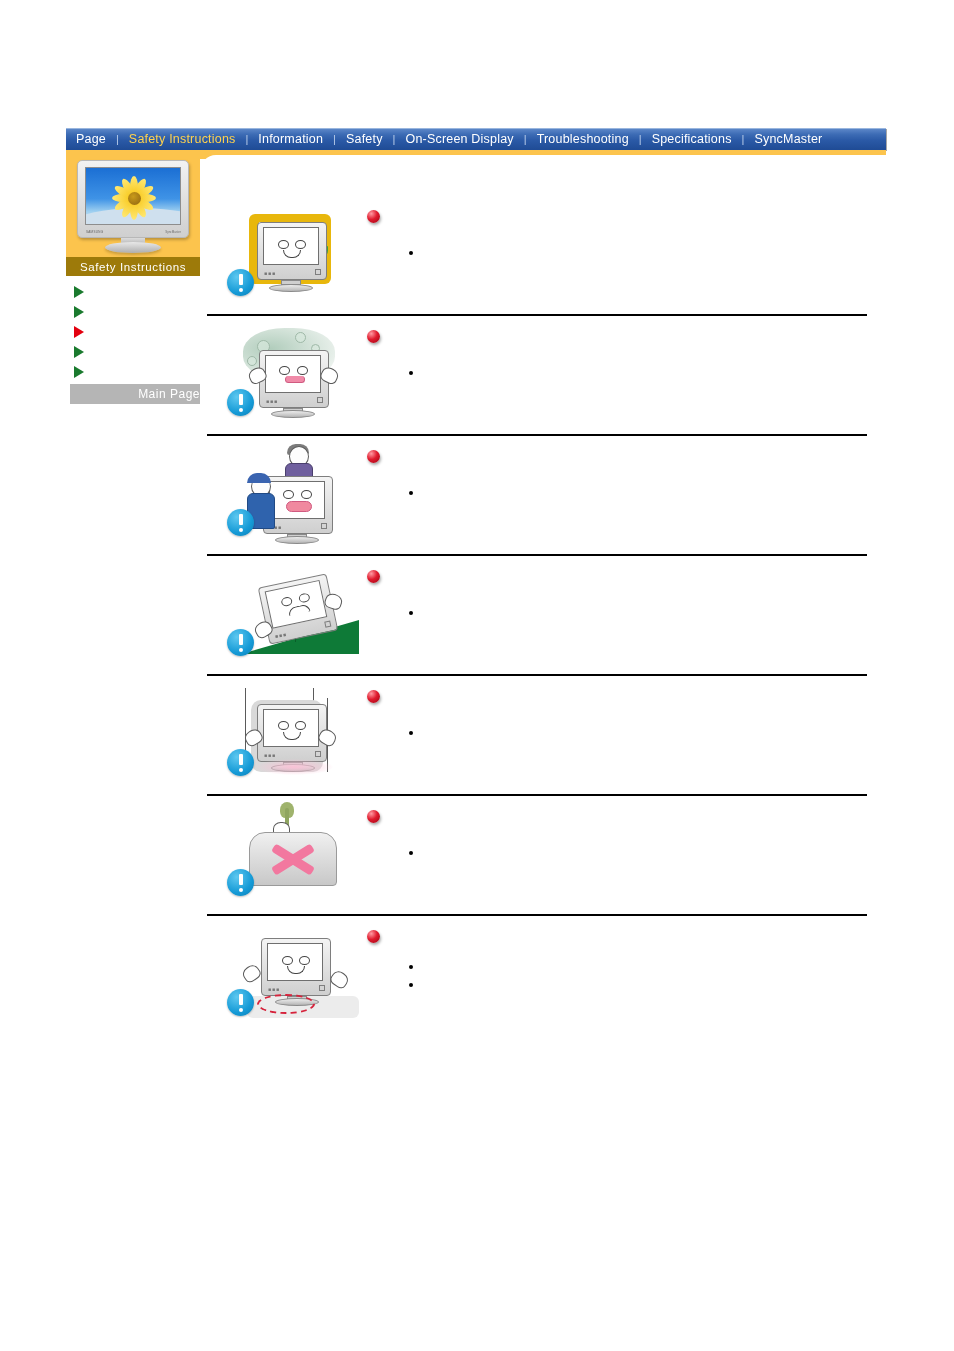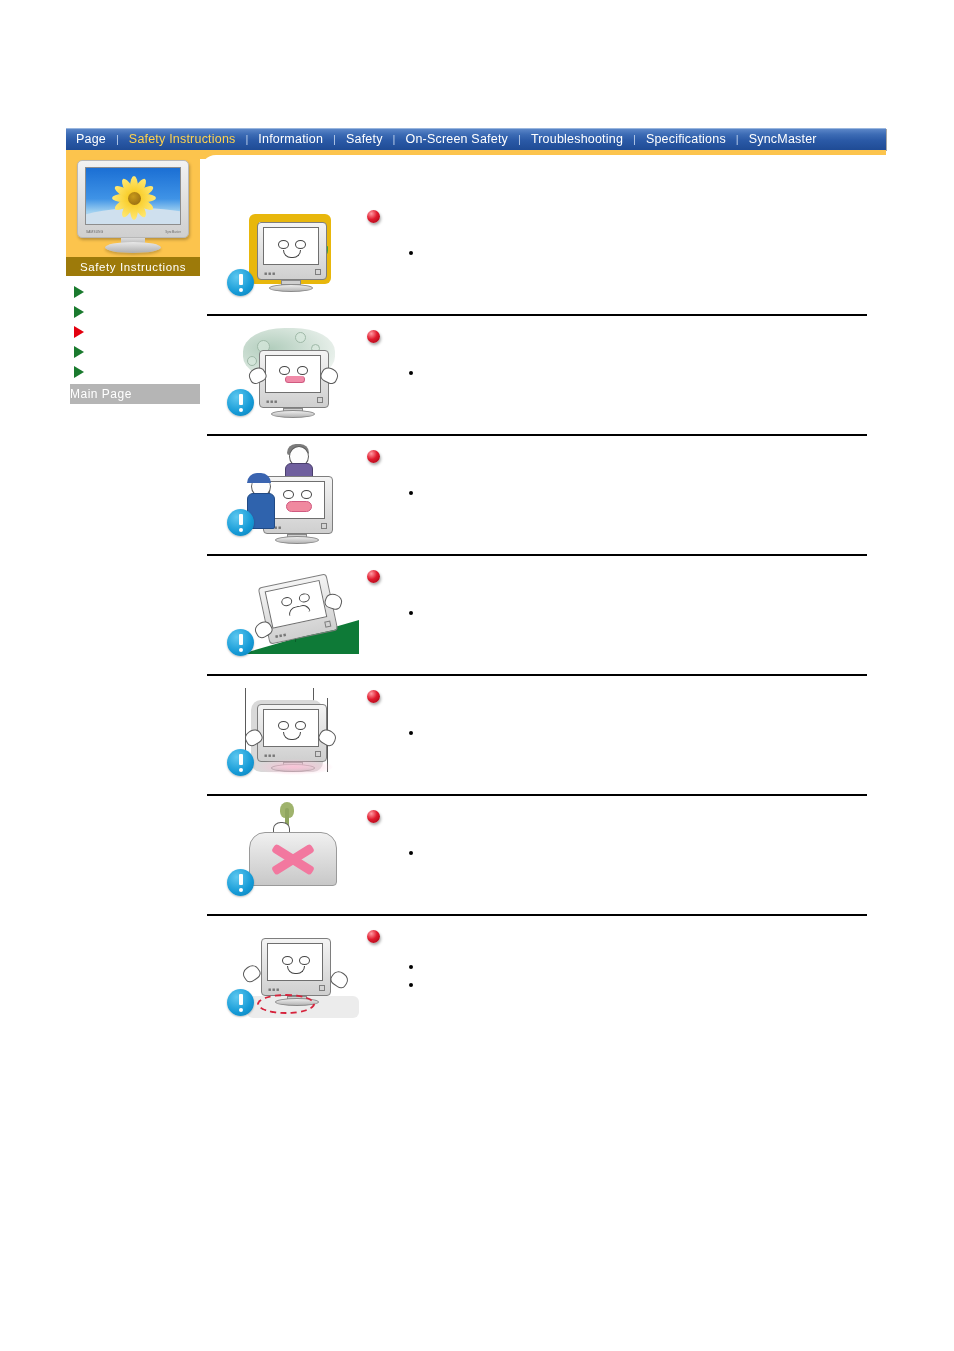--- a/index.html
+++ b/index.html
@@ -169,21 +169,21 @@
     margin-right: 6px;
   }
   .tri.red { border-left-color: #e3000f; }
   .menu-label { font-size: 11px; color: #333; white-space: nowrap; }
 
   #main-page-btn {
     position: absolute;
     left: 4px; top: 234px;
     width: 130px; height: 20px;
     background: #b5b5b5;
-    display: flex; align-items: center; justify-content: flex-start;
+    display: flex; align-items: center; justify-content: flex-end;
   }
   #main-page-btn span {
     color: #ffffff; font-size: 12px; letter-spacing: .5px;
   }
 
   
   #rows { position: absolute; left: 207px; top: 196px; width: 660px; }
   .row { position: relative; }
   .row-inner { position: relative; height: 118px; }
 
@@ -402,21 +402,21 @@
 
 <div id="nav-bar">
     <span class="nav-item">Page</span>
     <span class="nav-sep">|</span>
     <span class="nav-item active">Safety Instructions</span>
     <span class="nav-sep">|</span>
     <span class="nav-item">Information</span>
     <span class="nav-sep">|</span>
     <span class="nav-item">Safety</span>
     <span class="nav-sep">|</span>
-    <span class="nav-item">On-Screen Safety</span>
+    <span class="nav-item">On-Screen Display</span>
     <span class="nav-sep">|</span>
     <span class="nav-item">Troubleshooting</span>
     <span class="nav-sep">|</span>
     <span class="nav-item">Specifications</span>
     <span class="nav-sep">|</span>
     <span class="nav-item">SyncMaster</span>
   </div>
 
 <div id="orange-band"></div>
 <div id="sidebar-orange"></div>

